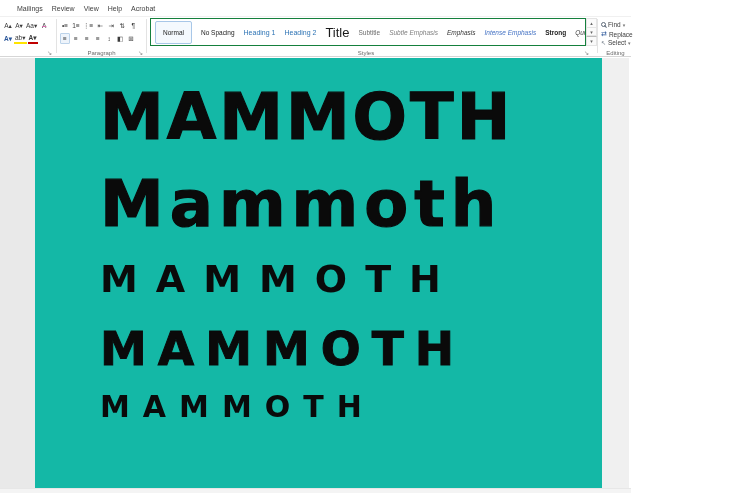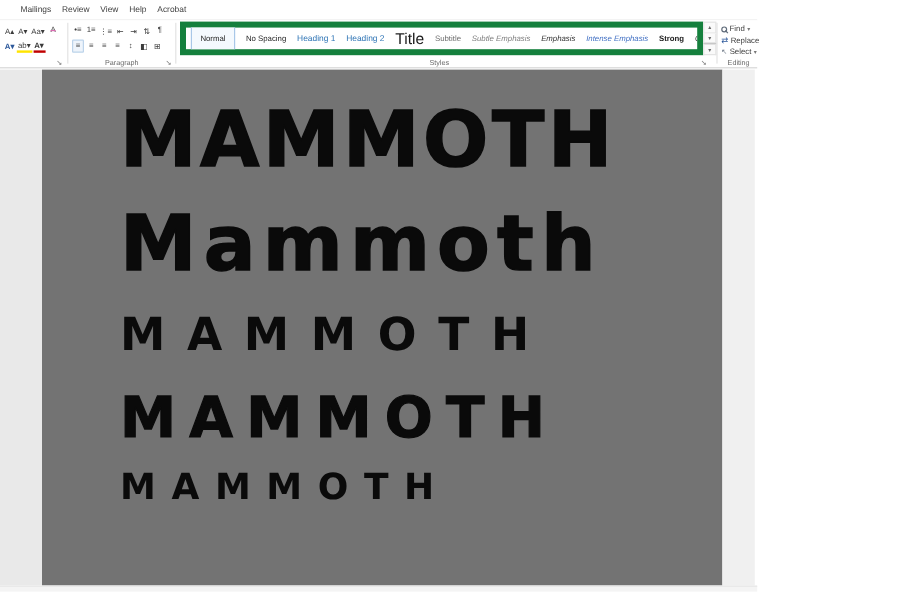--- a/index.html
+++ b/index.html
@@ -40,21 +40,21 @@
 
   
   .paragrp { left:58px; width:87px; }
   .paragrp .r1 { top:3px; }
   .paragrp .r2 { top:16px; }
   .paragrp .launcher { right:2px; }
 
   
   .stylesgrp { left:148px; width:449px; }
   .gallerybox { position:absolute; left:2px; top:1px; width:436px; height:28px;
-                border:5px solid #15803d; display:flex; align-items:center;
+                border:1px solid #15803d; display:flex; align-items:center;
                 padding:0 4px; gap:9px; overflow:hidden; }
   .sitem { white-space:nowrap; font-size:6.5px; color:#222; cursor:default; }
   .sitem.selbox { border:1px solid #a8c7e8; background:#f4f9fe; border-radius:2px; padding:7px 7px; }
   .s-h { color:#2e74b5; font-size:7px; }
   .s-title { font-size:13px; color:#1a1a1a; font-family:"Liberation Sans",sans-serif; }
   .s-subtitle { color:#6c6c6c; }
   .s-subtle { color:#808080; font-style:italic; }
   .s-emph { font-style:italic; color:#333; }
   .s-intense { font-style:italic; color:#4472c4; }
   .s-strong { font-weight:bold; color:#222; }
@@ -78,21 +78,21 @@
   .mag::after { content:""; position:absolute; width:3px; height:1px; background:#5f6b7a;
                 right:-2px; bottom:-1px; transform:rotate(45deg); }
   .repl { color:#2b579a; font-size:7px; }
   .selic { color:#5f6b7a; font-size:6px; }
   .dd { font-size:5px; color:#777; }
 
   
   .docarea { position:absolute; left:0; top:58px; width:631px; height:430px; background:#fff; }
   .leftgray { position:absolute; left:0; top:0; width:35px; height:100%; background:#e9e9e9; }
   .rightgray { position:absolute; left:602px; top:0; width:27px; height:100%; background:#f0f0f0; }
-  .page { position:absolute; left:35px; top:0; width:567px; height:100%; background:#737373; }
+  .page { position:absolute; left:35px; top:0; width:567px; height:100%; background:#14b8a6; }
   .bottombar { position:absolute; left:0; top:488px; width:631px; height:5px; background:#f4f4f4;
                border-top:1px solid #e7e7e7; }
 
   .dl { position:absolute; left:65px; line-height:1; font-weight:bold; color:#0a0a0a;
         font-family:"DejaVu Sans", sans-serif; white-space:nowrap; }
   .l1 { top:27px;  font-size:64px; letter-spacing:3px;  -webkit-text-stroke:1.2px #0a0a0a; }
   .l2 { top:114px; font-size:64px; letter-spacing:6px;  -webkit-text-stroke:1.2px #0a0a0a; }
   .l3 { top:202px; font-size:38px; letter-spacing:18px; }
   .l4 { top:267px; font-size:47px; letter-spacing:11px; -webkit-text-stroke:1px #0a0a0a; }
   .l5 { top:334px; font-size:30px; letter-spacing:13px; }

